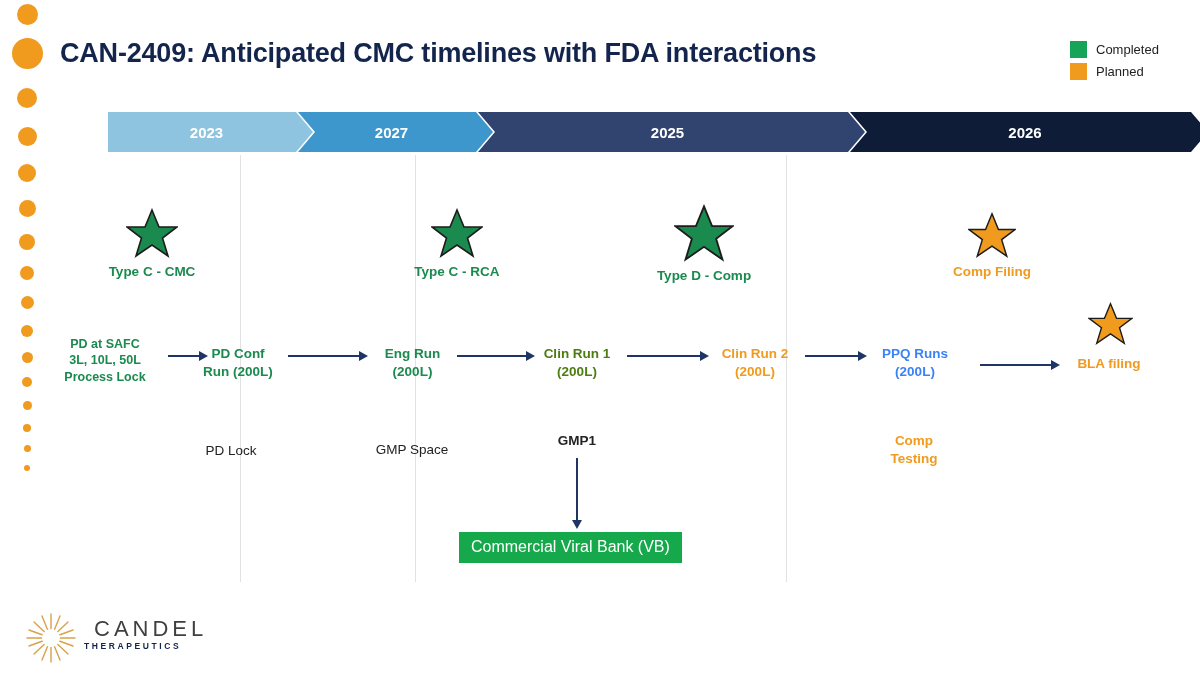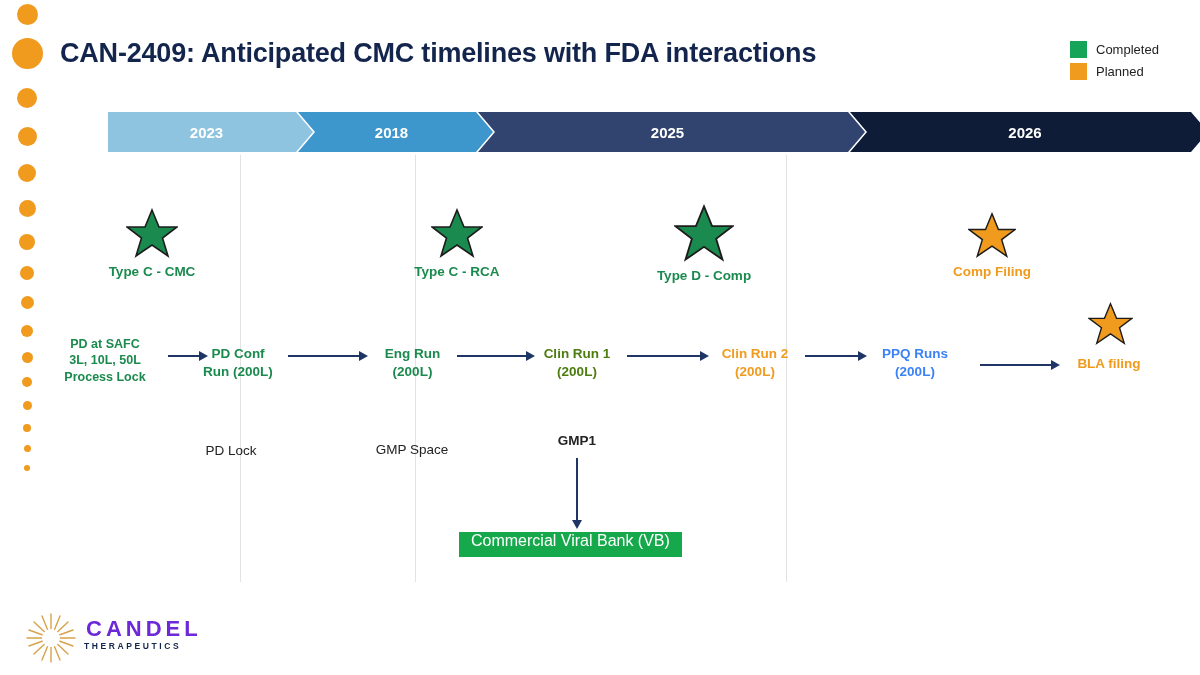--- a/index.html
+++ b/index.html
@@ -77,29 +77,29 @@
     position:absolute;width:0;height:0;
     border-left:5px solid transparent;border-right:5px solid transparent;
     border-top:9px solid #1F3566;
   }
 
   
   .vbbox{
     position:absolute;
     background:#16A94B;color:#ffffff;
     font-size:16px;
-    padding:0 12px 7px 12px;
+    padding:6px 12px 7px 12px;
     white-space:nowrap;
   }
 
   
   .logo{position:absolute;left:22px;top:608px;width:170px;height:56px;}
   .logo-word{
-    position:absolute;left:64px;top:8px;
-    font-size:22px;letter-spacing:4px;color:#6d28d9;font-weight:bold;
+    position:absolute;left:72px;top:8px;
+    font-size:22px;letter-spacing:4px;color:#404040;font-weight:normal;
   }
   .logo-sub{
     position:absolute;left:62px;top:33px;
     font-size:8.5px;letter-spacing:2.6px;color:#13254C;font-weight:bold;
   }
 </style>
 </head>
 <body>
 
 <div class="slide">
@@ -134,21 +134,21 @@
       <div class="legend-swatch" style="background:#F09A1E;"></div>
       <div class="legend-label">Planned</div>
     </div>
   </div>
 
   <div class="yearbar">
     <div class="yseg" style="left:0px;width:205px;background:#8EC4E0;clip-path:polygon(0 0,188px 0,205px 50%,188px 100%,0 100%);">
       <span>2023</span>
     </div>
     <div class="yseg" style="left:190px;width:195px;background:#3D96CC;clip-path:polygon(0 0,178px 0,195px 50%,178px 100%,0 100%,17px 50%);">
-      <span>2018</span>
+      <span>2027</span>
     </div>
     <div class="yseg" style="left:370px;width:387px;background:#31436F;clip-path:polygon(0 0,370px 0,387px 50%,370px 100%,0 100%,17px 50%);">
       <span>2025</span>
     </div>
     <div class="yseg" style="left:742px;width:358px;background:#0E1C38;clip-path:polygon(0 0,341px 0,358px 50%,341px 100%,0 100%,17px 50%);">
       <span>2026</span>
     </div>
   </div>
 
   <div class="vline" style="left:240px;"></div>
@@ -260,20 +260,24 @@
 
   <div class="note plain" style="left:356px;top:441px;width:112px;">
     <span>GMP Space</span>
   </div>
 
   <div class="note" style="left:522px;top:432px;width:110px;">
     <div class="hdr">GMP1</div>
   </div>
 
 
+  <div class="note orange" style="left:860px;top:432px;width:108px;">
+    <div>Comp</div>
+    <div>Testing</div>
+  </div>
 
   <div class="darrow" style="left:576px;top:458px;height:72px;">
     <div class="shaft" style="height:64px;"></div>
     <div class="head" style="left:-4px;top:62px;"></div>
   </div>
 
   <div class="vbbox" style="left:459px;top:532px;">Commercial Viral Bank (VB)</div>
 
   <div class="logo">
     <svg width="58" height="56" viewBox="0 0 58 56" style="position:absolute;left:0;top:2px;">

